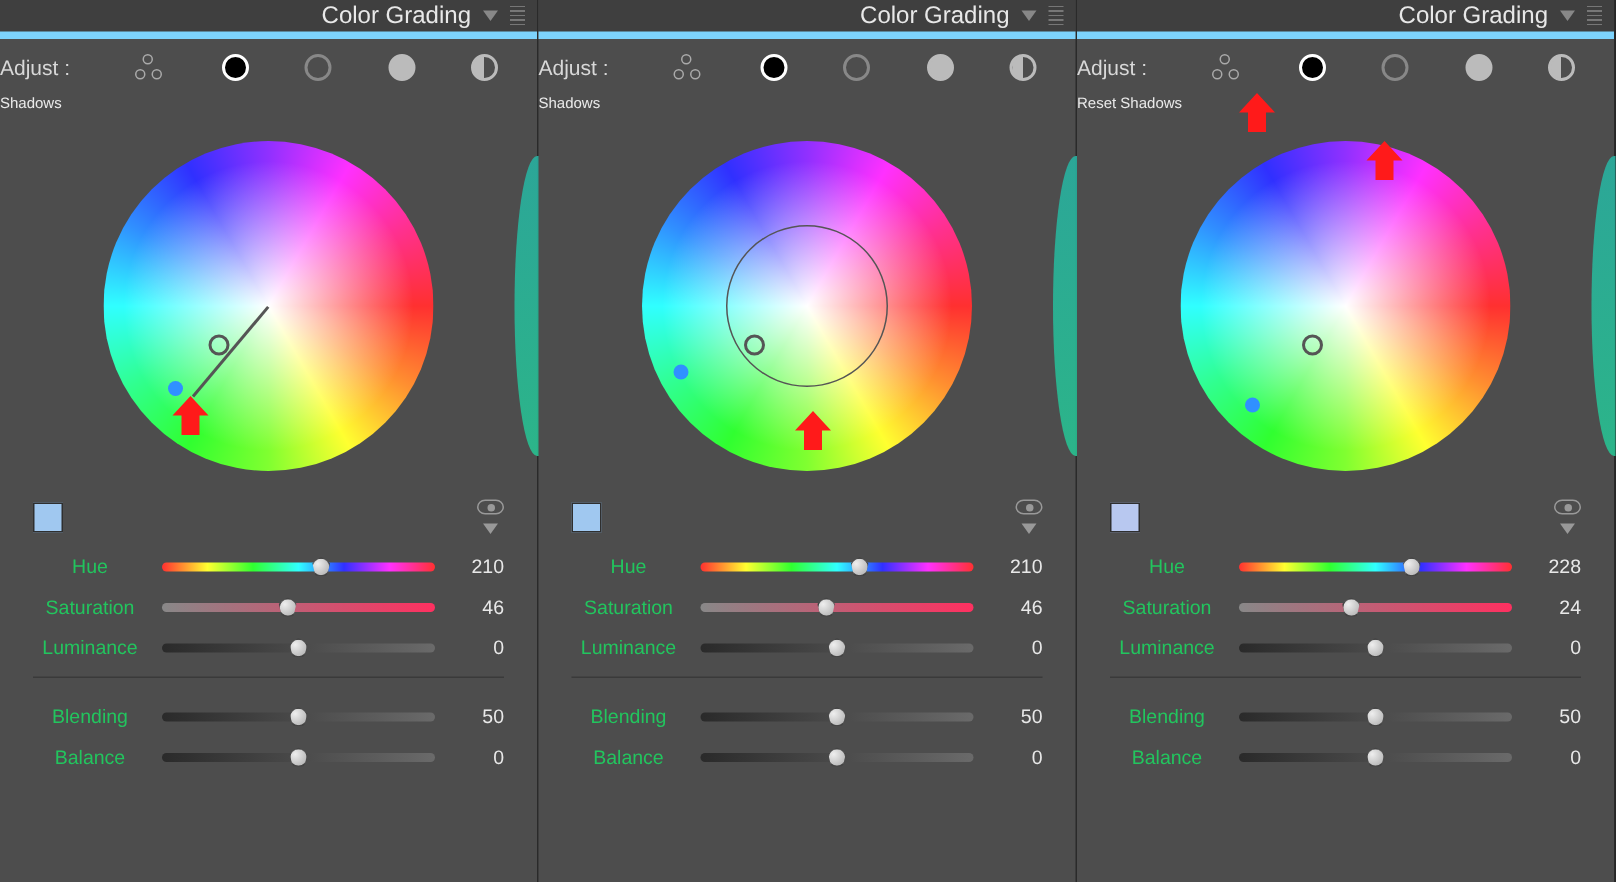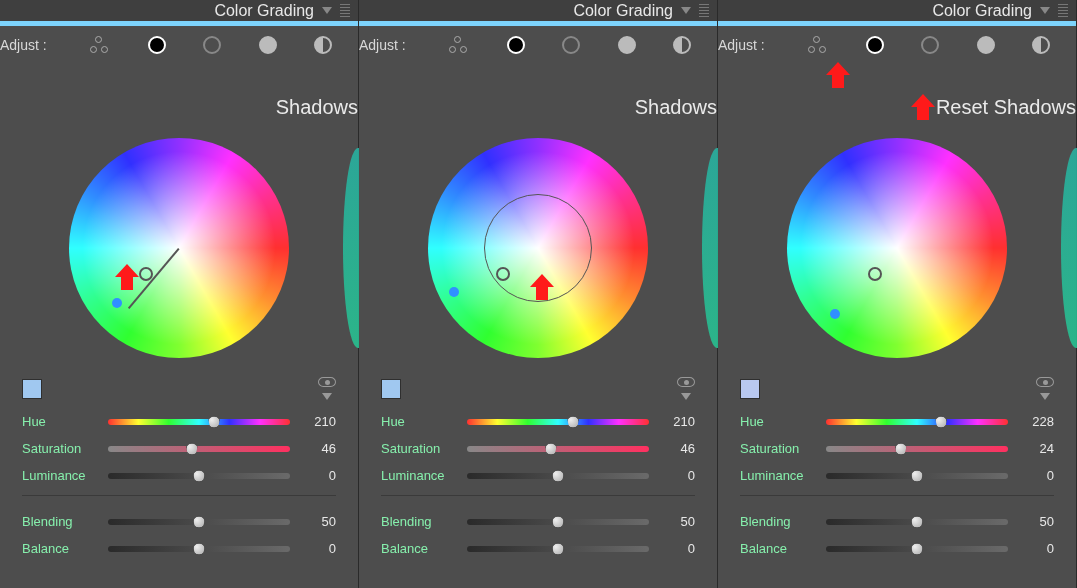--- a/index.html
+++ b/index.html
@@ -72,26 +72,25 @@
   .mode-3way span:nth-child(2){ right: 2px; bottom: 1px; }
   .mode-3way span:nth-child(3){ left: 7px; top: 0; }
   .mc-shadows { background: #000; border: 2px solid #fff; }
   .mc-mid { border: 2px solid #888; background: transparent; }
   .mc-high { background: #bbb; border: 2px solid #bbb; }
   .mc-global {
     border: 2px solid #bbb;
     background: linear-gradient(90deg, #bbb 0 50%, transparent 50% 100%);
   }
   .subtitle {
-    text-align: right;
-    font-size: 20px;
+    text-align: left;
+    font-size: 10px;
     color: #eaeaea;
     padding: 6px 0 4px 0;
     position: relative;
-    margin-top: 32px;
   }
   .wheel-wrap {
     position: relative;
     height: 250px;
     display: flex;
     align-items: center;
     justify-content: center;
   }
   .color-wheel {
     width: 220px; height: 220px;
@@ -170,21 +169,21 @@
     border-right: 5px solid transparent;
     border-top: 7px solid #999;
   }
   .sliders {
     padding: 10px 22px 4px 22px;
     display: flex; flex-direction: column; gap: 12px;
   }
   .slider-row {
     display: flex; align-items: center; gap: 10px;
   }
-  .slider-label { width: 76px; text-align: left; color: #86efac; }
+  .slider-label { width: 76px; text-align: center; color: #22c55e; }
   .slider-track {
     flex: 1; height: 6px;
     border-radius: 3px;
     position: relative;
   }
   .track-hue {
     background: linear-gradient(90deg,
       #ff3030, #ffff30, #30ff30, #30ffff, #3030ff, #ff30ff, #ff3030);
   }
   .track-sat {

